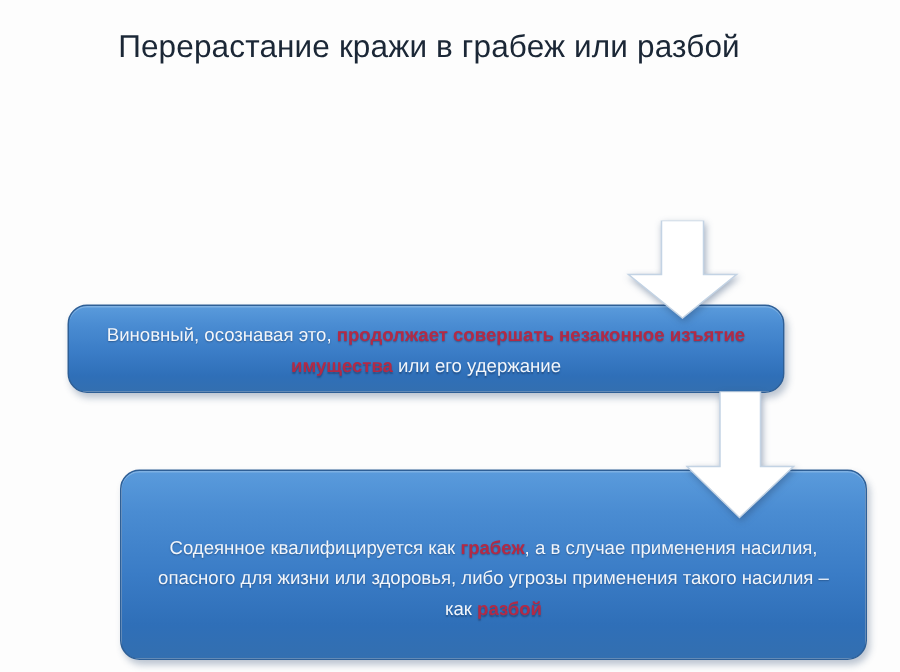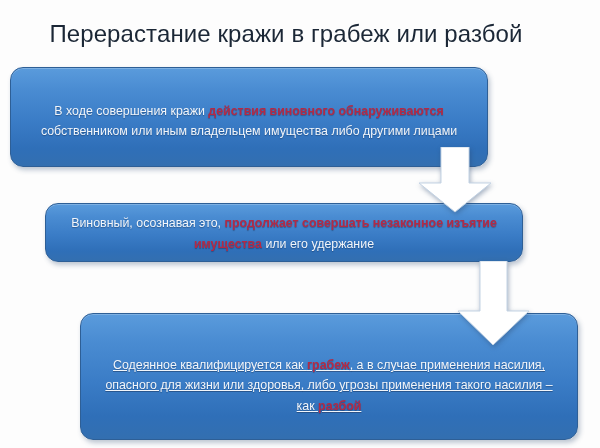--- a/index.html
+++ b/index.html
@@ -22,21 +22,21 @@
     background: #fdfdfd;
   }
 
   
   .title {
     position: absolute;
     left: 0;
     top: 20px;
     width: 572px;
     text-align: center;
-    font-size: 24px;
+    font-size: 21px;
     font-weight: 400;
     color: #1b2736;
     letter-spacing: 0.1px;
     white-space: nowrap;
   }
 
   
   .box {
     position: absolute;
     box-sizing: border-box;
@@ -72,43 +72,40 @@
     font-weight: 700;
     text-shadow: 0 1px 1px rgba(30,20,40,0.35);
   }
 
   #box1 { left: 10px;  top: 67px;  width: 478px; height: 100px; }
   #box2 { left: 45px;  top: 203px; width: 478px; height: 59px;  }
   #box3 { left: 80px;  top: 313px; width: 498px; height: 127px; }
 
   #box1 .box-text { transform: translateY(4px); }
   #box2 .box-text { transform: translateY(1px); }
-  #box3 .box-text { transform: translateY(9px); text-decoration: underline; }
+  #box3 .box-text { transform: translateY(9px); }
 
   
   .arrow {
     position: absolute;
     z-index: 5;
     filter: drop-shadow(1.5px 2px 2.5px rgba(40,70,110,0.42));
   }
   #arrow1 { left: 417px; top: 147px; width: 76px;  height: 66px; }
   #arrow2 { left: 457px; top: 261px; width: 74px;  height: 85px; }
 
   .arrow svg { display: block; width: 100%; height: 100%; }
 </style>
 </head>
 <body>
 
 <div id="canvas">
 
   <div class="title">Перерастание кражи в грабеж или разбой</div>
 
-  <div class="box" id="box1">
-    <div class="box-text"><span>В ходе совершения кражи </span><span class="hl">действия виновного обнаруживаются</span><span> собственником или иным владельцем имущества либо другими лицами</span></div>
-  </div>
 
   <div class="arrow" id="arrow1">
     <svg viewBox="0 0 76 66" preserveAspectRatio="none">
       <polygon points="24,0 52,0 52,36 74,36 38,65 2,36 24,36" fill="#ffffff" stroke="#c3d3e4" stroke-width="1"></polygon>
     </svg>
   </div>
 
   <div class="box" id="box2">
     <div class="box-text"><span>Виновный, осознавая это, </span><span class="hl">продолжает совершать незаконное изъятие имущества</span><span> или его удержание</span></div>
   </div>

